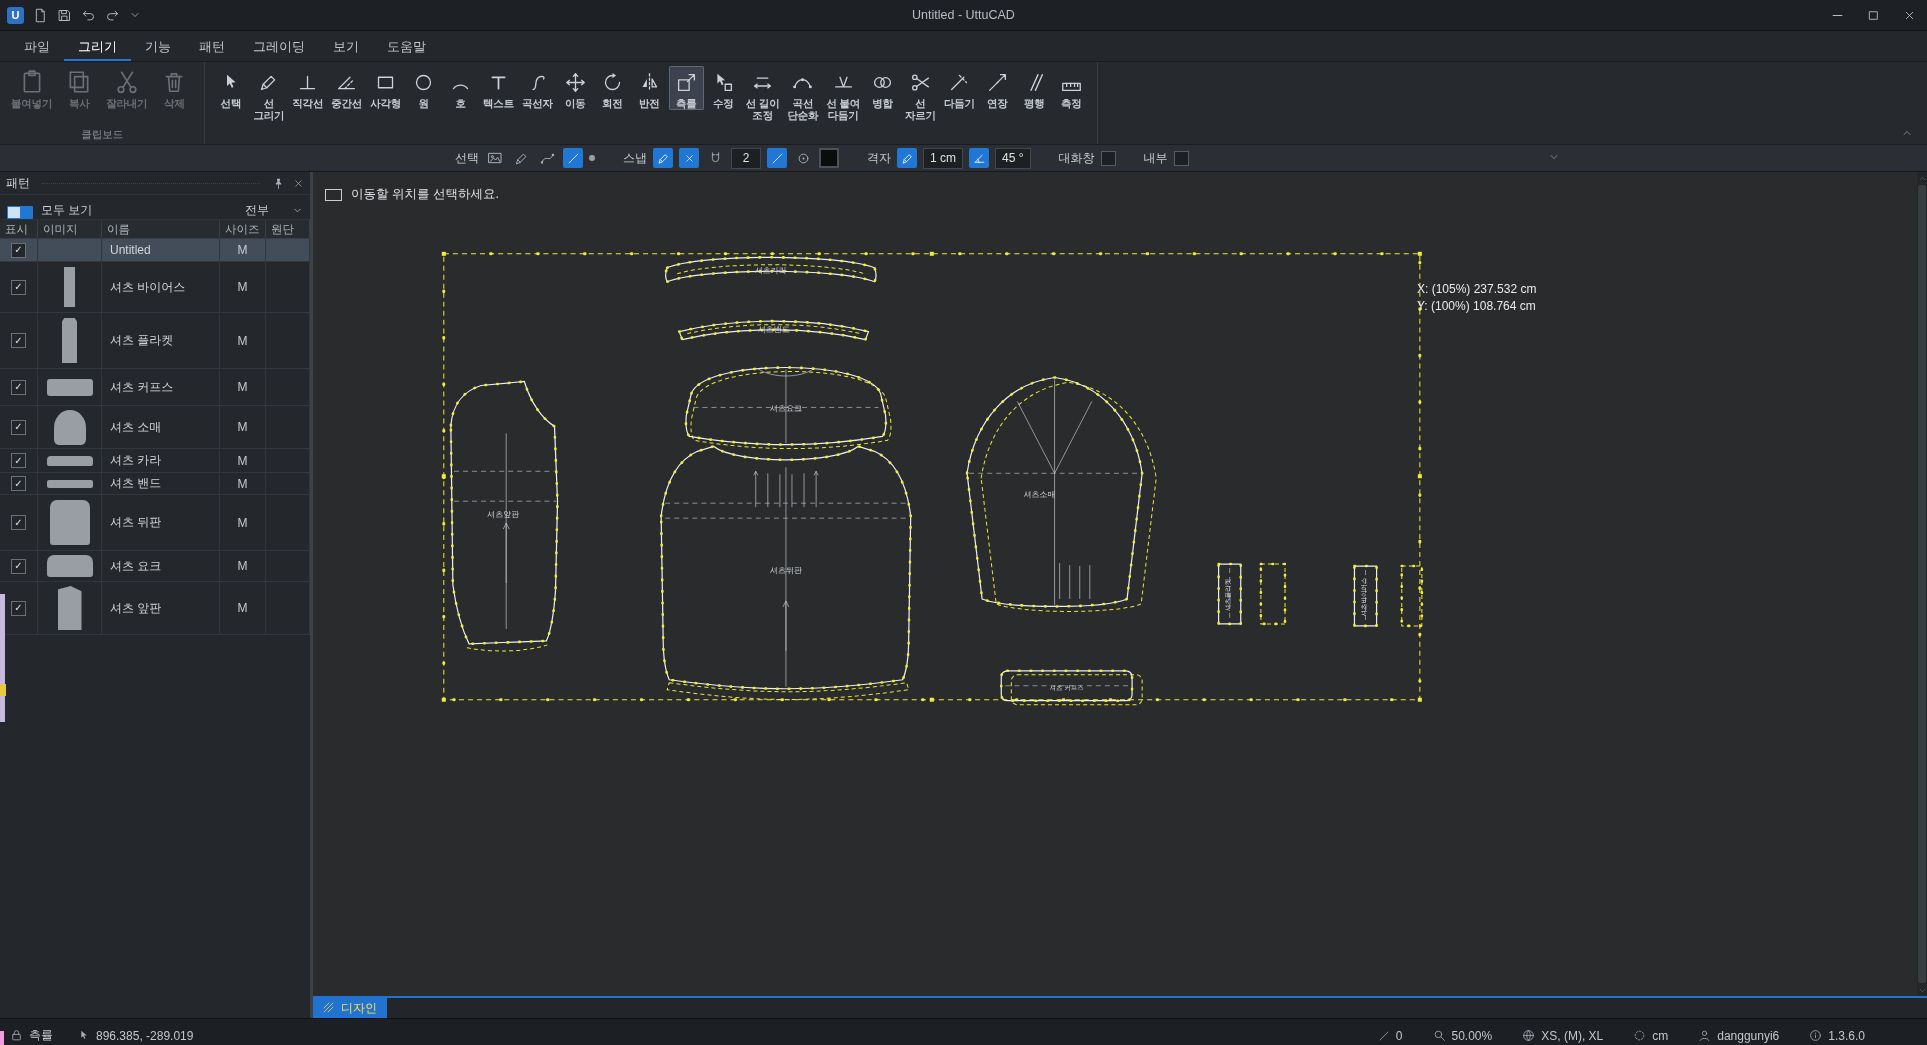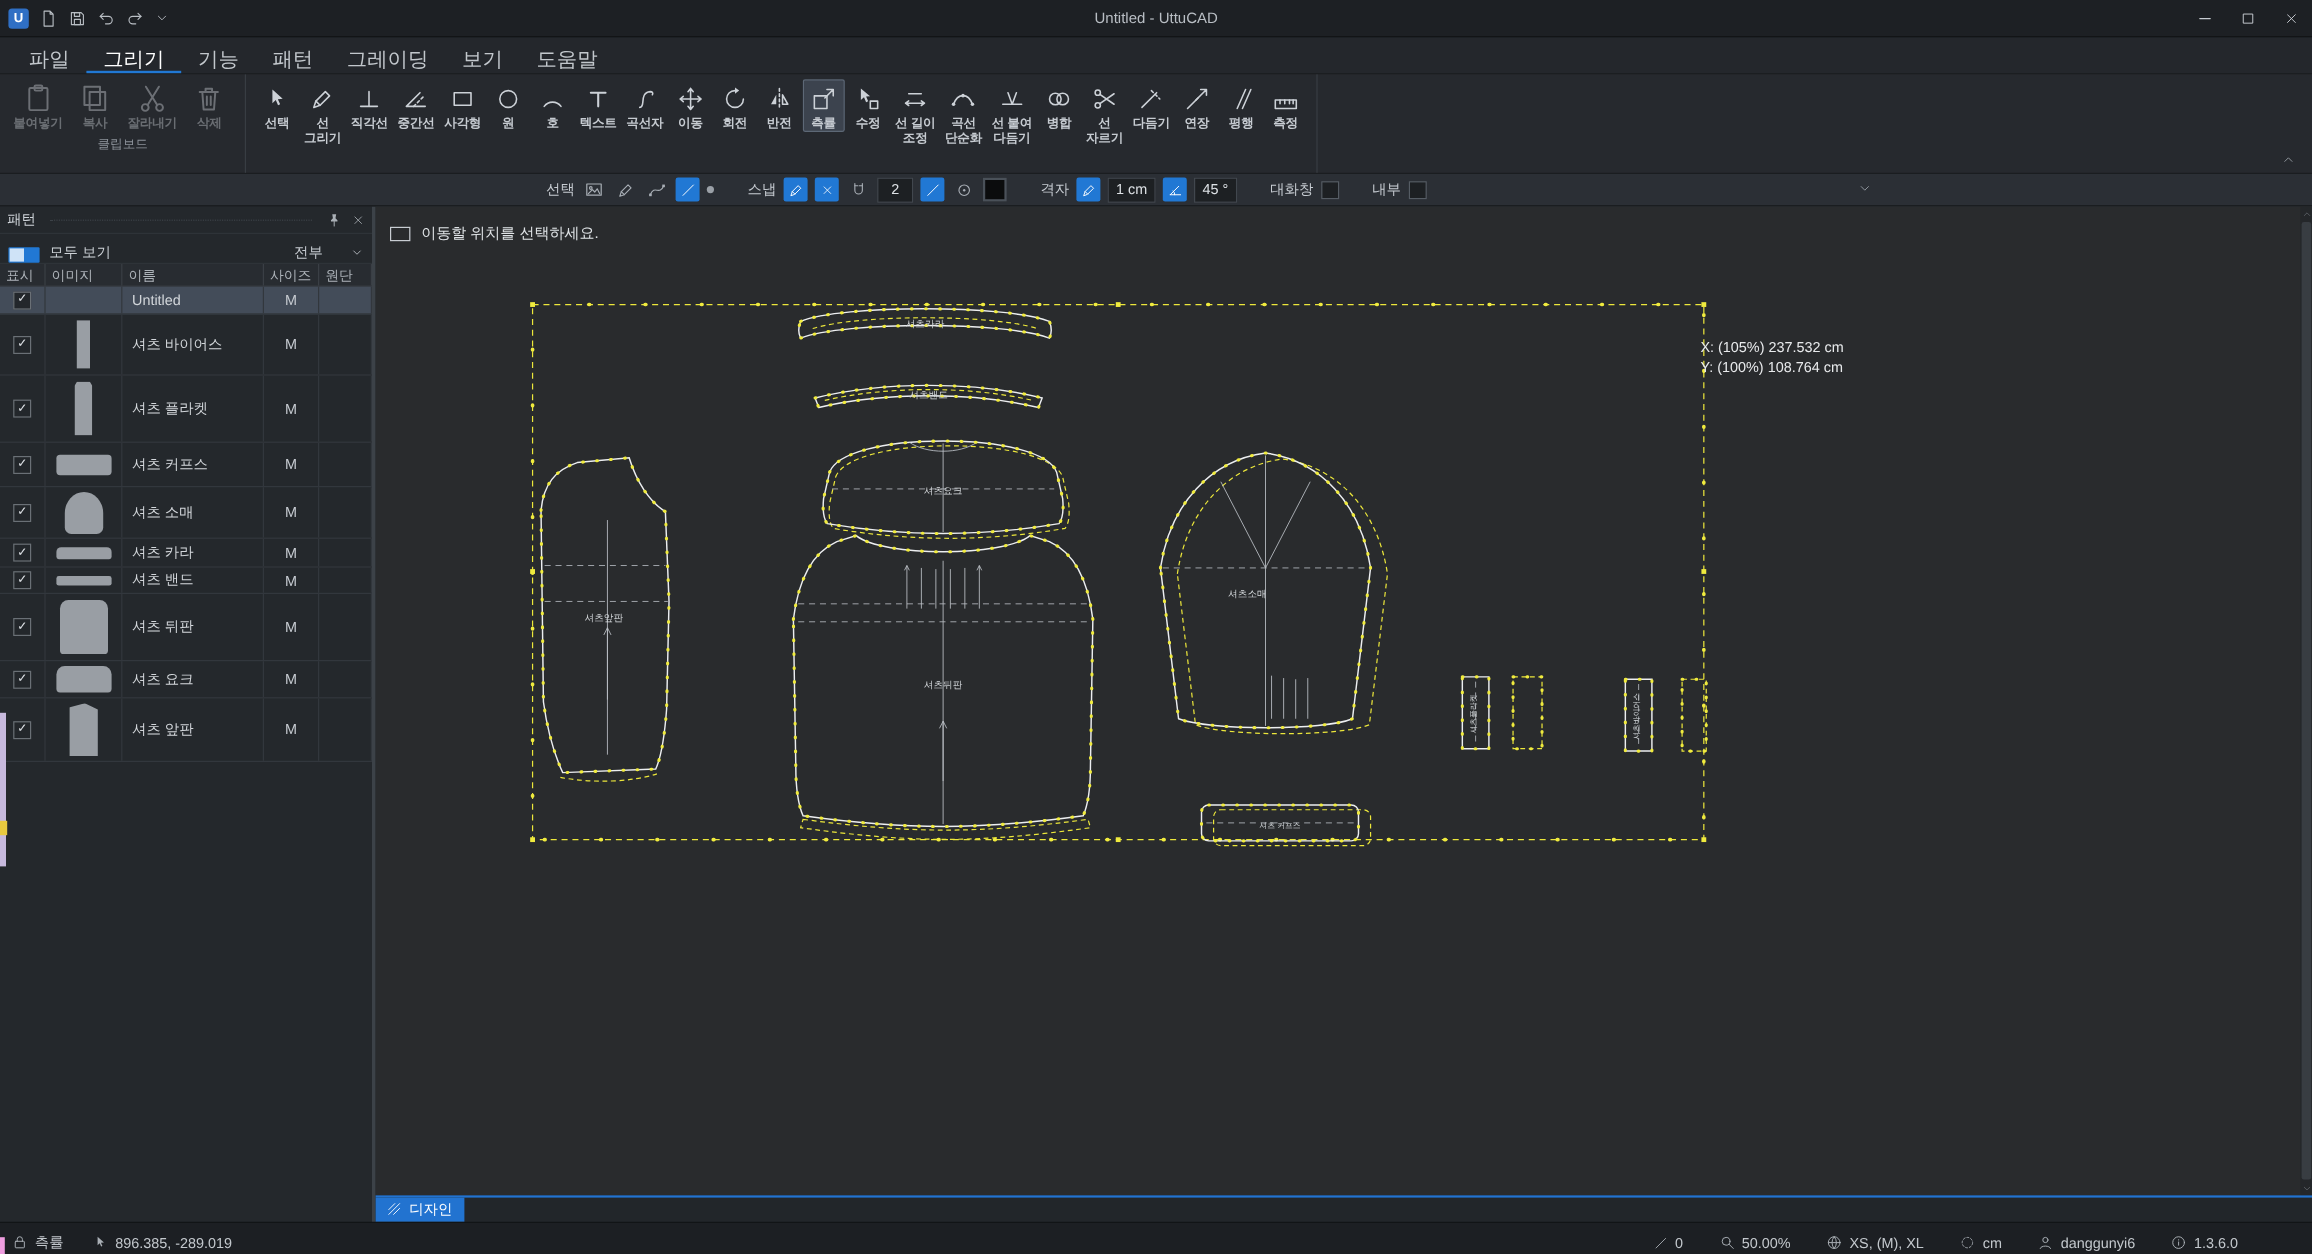--- a/index.html
+++ b/index.html
@@ -13,34 +13,34 @@
   .logo{width:17px;height:17px;background:#2f6fc4;border-radius:3px;color:#fff;font-weight:bold;font-size:11px;
         display:flex;align-items:center;justify-content:center;}
   .tb-ic{color:#b9bec4;display:flex;align-items:center;}
   .tb-title{position:absolute;left:50%;top:0;transform:translateX(-50%);height:30px;display:flex;align-items:center;
             font-size:12.5px;color:#b9bec4;}
   .tb-controls{margin-left:auto;display:flex;}
   .tb-ctrl{width:36px;height:29px;display:flex;align-items:center;justify-content:center;color:#c6cbd1;}
 
   
   .menubar{height:30px;background:#24272c;display:flex;align-items:stretch;padding-left:10px;border-bottom:1px solid #1a1d20;}
-  .menu-item{padding:7px 14px 6px;font-size:17px;color:#c2c7cc;border-bottom:2px solid transparent;text-align:right;}
+  .menu-item{padding:7px 14px 6px;font-size:13px;color:#c2c7cc;border-bottom:2px solid transparent;text-align:right;}
   .menu-item.active{color:#ffffff;border-bottom:2px solid #2178d4;}
 
   
   .ribbon{height:82px;background:#26292e;display:flex;border-bottom:1px solid #1a1d20;position:relative;}
   .ribbon-group{display:flex;flex-direction:column;padding:4px 8px 1px;border-right:1px solid #383d43;}
   .tool-row{display:flex;align-items:flex-start;gap:2px;flex:1;font-weight:bold;}
   .tool-btn{display:flex;flex-direction:column;align-items:center;gap:2px;padding:3px 3px 1px;border-radius:2px;min-width:29px;}
   .tool-btn.big{min-width:38px;}
   .tool-btn.active{background:#3c434e;box-shadow:inset 0 0 0 1px #5d6876;}
   .tool-btn.disabled{opacity:.42;}
   .tool-icon{color:#ccd1d7;height:26px;display:flex;align-items:center;justify-content:center;}
   .tool-label{font-size:10.5px;line-height:1.15;text-align:center;color:#c6cbd1;white-space:nowrap;letter-spacing:-.2px;}
-  .group-label{text-align:center;font-size:10.5px;color:#8d939b;padding:3px 0 18px;}
+  .group-label{text-align:center;font-size:10.5px;color:#8d939b;padding:3px 0 1px;}
   .ribbon-collapse{position:absolute;right:14px;bottom:5px;color:#9aa0a7;}
 
   
   .optionsbar{height:26px;background:#2b2f35;border-bottom:1px solid #17191c;position:relative;}
   .opt-row{position:absolute;left:455px;top:0;height:26px;display:flex;align-items:center;gap:6px;font-size:12px;color:#c6cbd1;}
   .opt-gap{width:16px;}
   .opt-ic{width:20px;height:20px;display:flex;align-items:center;justify-content:center;color:#a9afb6;border-radius:2px;}
   .opt-ic.blue{background:#2178d4;color:#fff;}
   .opt-val{height:19px;min-width:16px;padding:0 6px;background:#1d2023;border:1px solid #41474e;display:flex;
            align-items:center;justify-content:center;color:#dde1e5;}
@@ -104,21 +104,21 @@
   .yd{fill:none;stroke:#ece73b;stroke-width:1;stroke-dasharray:4 3;}
   .pts{fill:none;stroke:#f0eb3e;stroke-width:2.6;stroke-dasharray:.6 11;stroke-linecap:round;}
   .selr{fill:none;stroke:#ece73b;stroke-width:1;stroke-dasharray:5 4;}
   .selpts{fill:none;stroke:#f0eb3e;stroke-width:3;stroke-dasharray:.6 46;stroke-linecap:round;}
   .selh{fill:#f0eb3e;}
   .plabel{fill:#d5d9dc;font-size:8px;text-anchor:middle;font-family:"Liberation Sans",sans-serif;}
   .plabel.small{font-size:6.5px;}
 
   
   .tabbar{height:20px;background:#22262a;border-top:2px solid #2273d0;display:flex;align-items:center;}
-  .dtab{height:100%;display:flex;align-items:center;gap:6px;padding:0 10px;background:#2273d0;color:#ffffff;font-size:12px;}
+  .dtab{height:100%;display:flex;align-items:center;gap:6px;padding:0 10px;background:#2273d0;color:#fde047;font-size:12px;}
 
   
   .statusbar{height:33px;background:#1c1f23;border-top:1px solid #101214;display:flex;align-items:center;
              font-size:12px;color:#c3c8cd;padding-left:10px;}
   .sb-item{display:flex;align-items:center;gap:6px;margin-right:24px;}
   .sb-ic{color:#aab0b6;display:flex;align-items:center;}
   .sb-right{margin-left:auto;display:flex;align-items:center;gap:30px;margin-right:62px;}
   .sb-right .sb-item{margin-right:0;}
 
   

